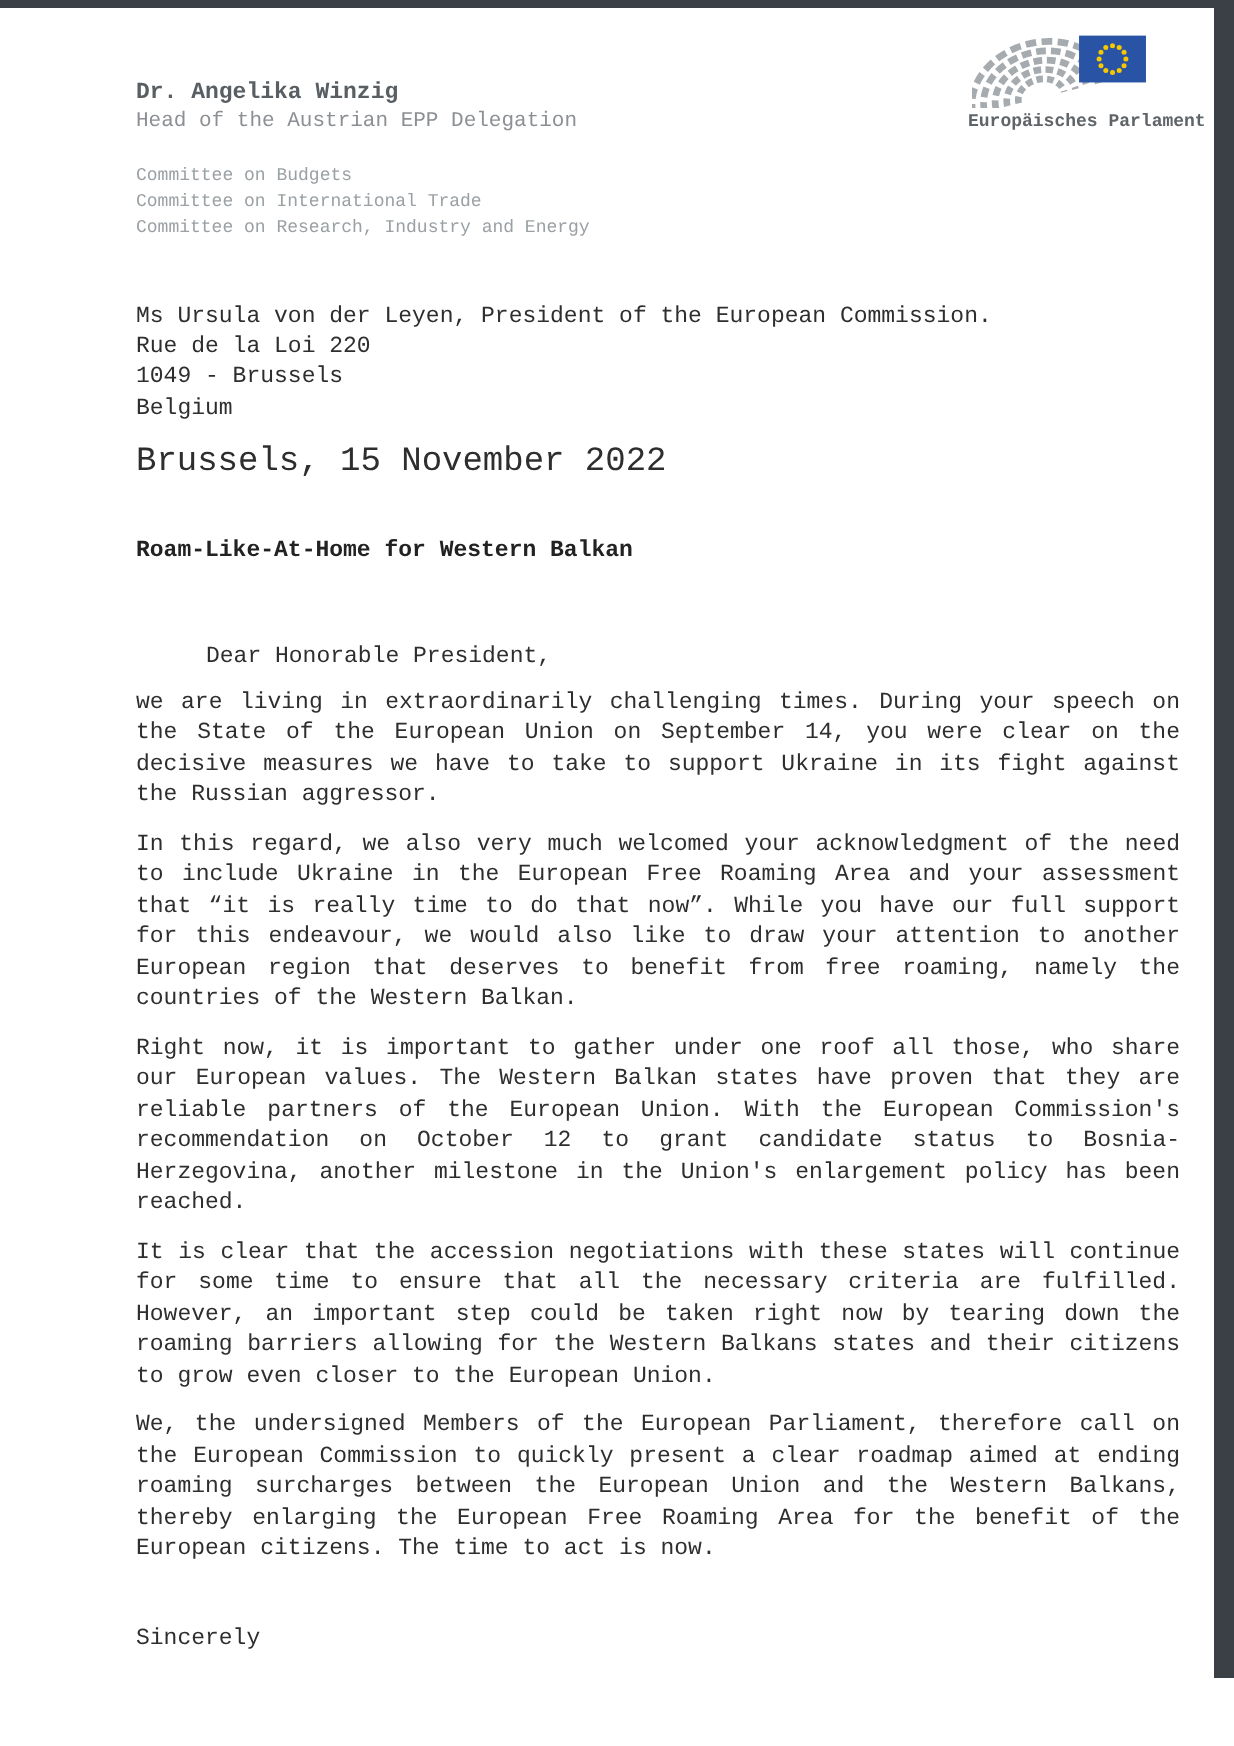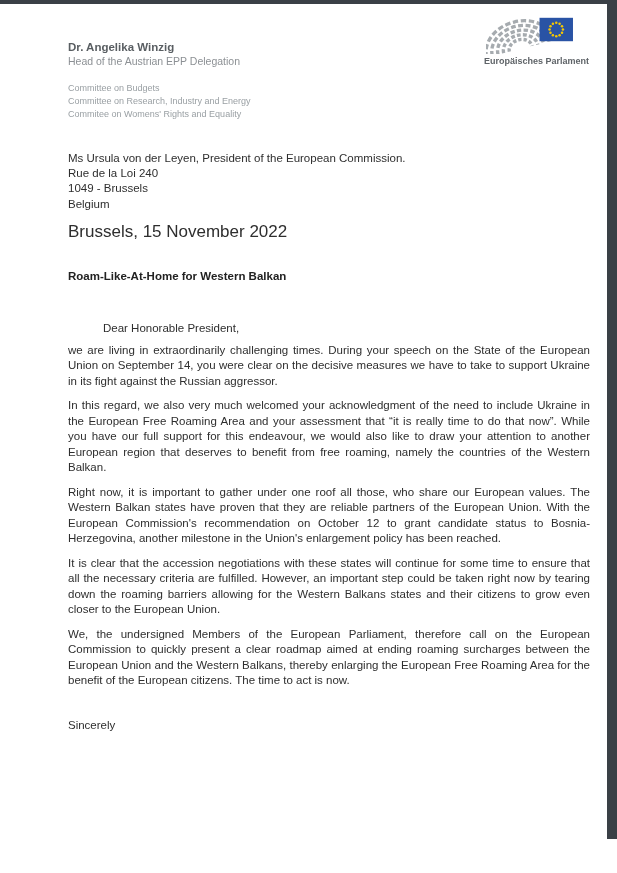--- a/index.html
+++ b/index.html
@@ -3,21 +3,21 @@
 <meta charset="utf-8">
 <style>
   html, body { margin: 0; padding: 0; background: #ffffff; }
   * { box-sizing: border-box; }
 
   .page {
     position: relative;
     width: 617px;
     height: 839px;
     background: #ffffff;
-    font-family: Liberation Sans, sans-serif;
+    font-family: Liberation Mono, monospace;
     color: #2e2e2e;
     overflow: hidden;
   }
   .edge-top {
     position: absolute; top: 0; left: 0; width: 617px; height: 4px;
     background: #3a4046;
   }
   .edge-right {
     position: absolute; top: 0; right: 0; width: 10px; height: 873px;
     background: #3a4046;
@@ -99,22 +99,22 @@
   <div class="edge-right"></div>
 
   <div class="content">
 
     <div class="letterhead">
       <div class="sender-name">Dr. Angelika Winzig</div>
       <div class="sender-role">Head of the Austrian EPP Delegation</div>
 
       <div class="committees">
         <div class="committee-line">Committee on Budgets</div>
+        <div class="committee-line">Committee on International Trade</div>
         <div class="committee-line">Committee on Research, Industry and Energy</div>
-        <div class="committee-line">Commitee on Womens' Rights and Equality</div>
       </div>
 
       <div class="ep-logo-block">
         <svg width="92" height="54" viewBox="0 0 110 64">
 
           <g transform="rotate(-14 42 60)" stroke="#a6abaf" fill="none">
             <path d="M 28 58 A 14 11 0 0 1 56 58" stroke-width="4" stroke-dasharray="4 2.4"></path>
             <path d="M 21 58 A 21 16.5 0 0 1 63 58" stroke-width="4" stroke-dasharray="4.6 2.6"></path>
             <path d="M 14 58 A 28 22 0 0 1 70 58" stroke-width="4" stroke-dasharray="5.2 2.8"></path>
             <path d="M 7 58 A 35 27.5 0 0 1 77 58" stroke-width="4" stroke-dasharray="5.8 3"></path>
@@ -138,21 +138,21 @@
               <circle cx="80" cy="28.1" r="1.5"></circle>
             </g>
           </g>
         </svg>
         <div class="ep-logo-caption">Europäisches Parlament</div>
       </div>
     </div>
 
     <div class="recipient">
       <div class="recipient-line">Ms Ursula von der Leyen, President of the European Commission.</div>
-      <div class="recipient-line">Rue de la Loi 240</div>
+      <div class="recipient-line">Rue de la Loi 220</div>
       <div class="recipient-line">1049 - Brussels</div>
       <div class="recipient-line">Belgium</div>
     </div>
 
     <div class="dateline">Brussels, 15 November 2022</div>
 
     <div class="subject">Roam-Like-At-Home for Western Balkan</div>
 
     <div class="salutation">Dear Honorable President,</div>
 

